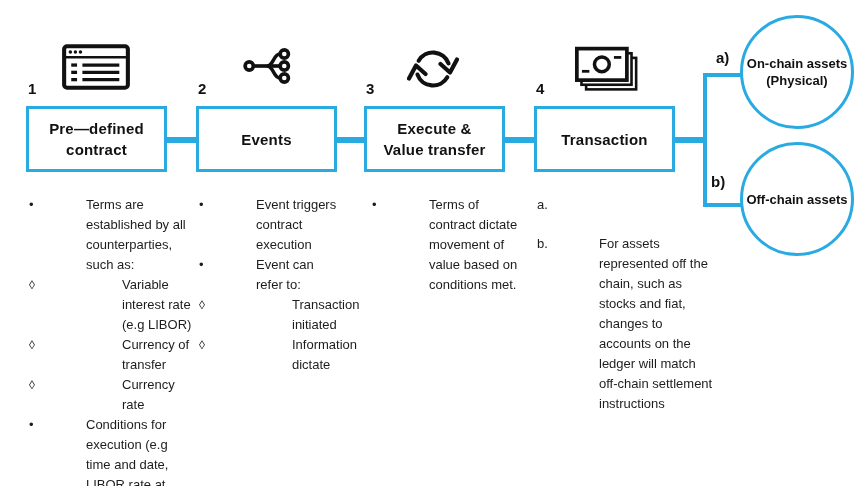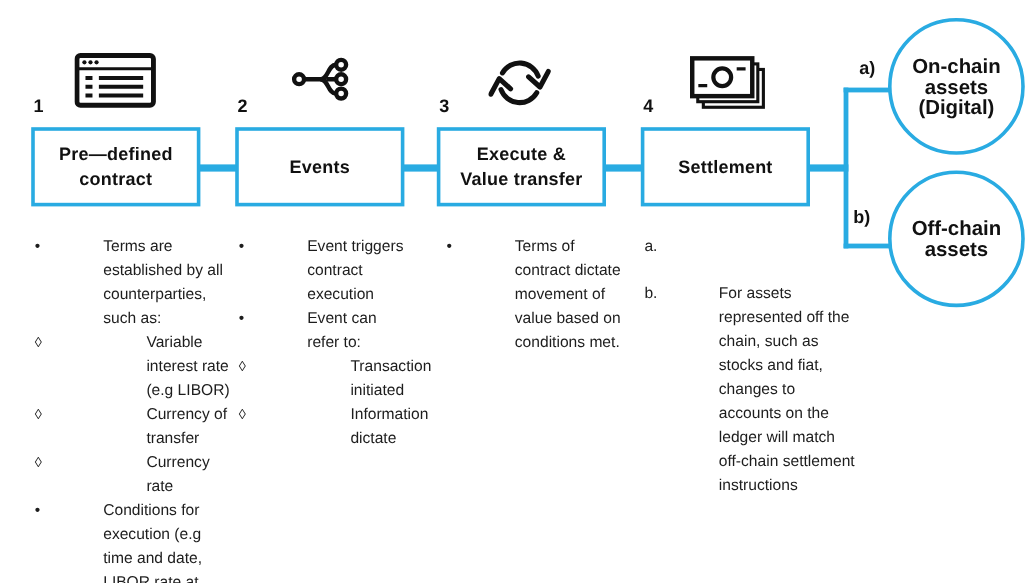--- a/index.html
+++ b/index.html
@@ -51,21 +51,21 @@
 
   .branch-label { position:absolute; font-size:15px; font-weight:bold; color:#111; }
   .label-a { left:716px; top:49px; }
   .label-b { left:711px; top:173px; }
 
   .outcome { position:absolute; left:740px; width:114px; height:114px; border-radius:50%;
     border:3px solid var(--accent); background:#fff;
     display:flex; flex-direction:column; align-items:center; justify-content:center;
     text-align:center; }
   .outcome-a { top:15px; } .outcome-b { top:142px; }
-  .o-title, .o-sub { font-size:17px; font-weight:bold; line-height:17px; color:#111; width:104px; }
+  .o-title, .o-sub { font-size:13px; font-weight:bold; line-height:17px; color:#111; width:104px; }
 </style>
 </head>
 <body>
 
 <div class="canvas">
 
   <section class="step step1">
     <div class="step-number">1</div>
     <div class="step-icon">
       <svg viewBox="0 0 70 47" fill="none" stroke="#111" xmlns="http://www.w3.org/2000/svg">
@@ -191,21 +191,21 @@
       <svg viewBox="0 0 68 48" fill="none" stroke="#111" xmlns="http://www.w3.org/2000/svg">
         <rect x="12" y="12" width="54" height="34" stroke-width="2.8"></rect>
         <rect x="7" y="7" width="54" height="34" stroke-width="2.8" fill="#fff"></rect>
         <rect x="2" y="2" width="54" height="34" stroke-width="4" fill="#fff"></rect>
         <circle cx="29" cy="19" r="8" stroke-width="3.8" fill="#fff"></circle>
         <line x1="7.5" y1="26.5" x2="15.5" y2="26.5" stroke-width="3"></line>
         <line x1="42" y1="11.5" x2="50" y2="11.5" stroke-width="3"></line>
       </svg>
     </div>
     <div class="step-box">
-      <span class="box-title">Settlement</span>
+      <span class="box-title">Transaction</span>
     </div>
     <div class="details">
 
         <div class="detail-item m-letter">
           <span class="marker">a.</span>
         </div>
 
         <div class="detail-item m-letter">
           <span class="marker">b.</span>
           <span class="txt">For assets represented off the chain, such as stocks and fiat, changes to accounts on the ledger will match off-chain settlement instructions</span>
@@ -219,19 +219,19 @@
   <div class="connector conn-4"></div>
   <div class="branch-vertical"></div>
   <div class="branch-horizontal branch-top"></div>
   <div class="branch-horizontal branch-bottom"></div>
 
   <div class="branch-label label-a">a)</div>
   <div class="branch-label label-b">b)</div>
 
   <div class="outcome outcome-a">
     <div class="o-title">On-chain assets</div>
-    <div class="o-sub">(Digital)</div>
+    <div class="o-sub">(Physical)</div>
   </div>
   <div class="outcome outcome-b">
     <div class="o-title">Off-chain assets</div>
   </div>
 
 </div>
 
 </body></html>

